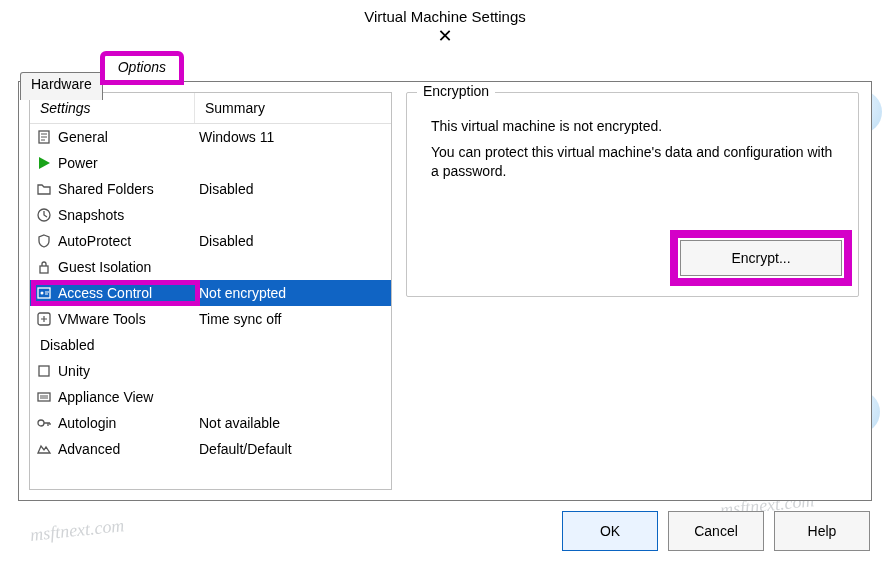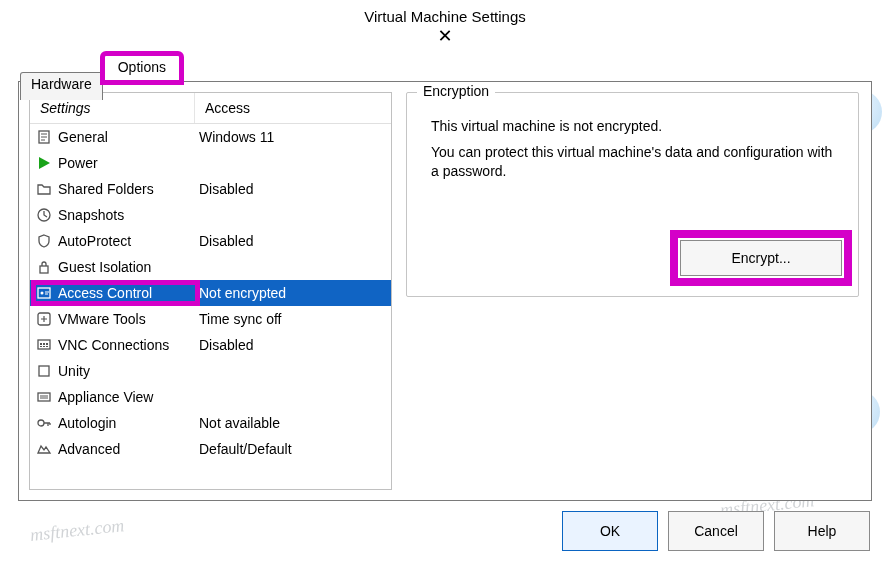--- a/index.html
+++ b/index.html
@@ -44,21 +44,21 @@
     border-radius: 3px 3px 0 0;
     position: relative;
     top: 1px;
   }
   .tab.inactive {
     background: #f4f4f4;
     top: 19px;
     padding: 3px 10px;
     z-index: 1;
   }
-  .tab.active { z-index: 3; background: #fff; }
+  .tab.active { z-index: 3; background: #fff; font-style: italic; }
   .content-frame {
     border: 1px solid #7a7a7a;
     margin: 0 18px 0 18px;
     height: 420px;
     display: flex;
     position: relative;
     background: #fff;
   }
   .left-pane {
     width: 363px;
@@ -189,21 +189,21 @@
 <div class="tabs">
   <div class="tab inactive">Hardware</div>
   <div id="tab-options" class="tab active hl">Options</div>
 </div>
 
 <div class="content-frame">
 
   <div class="left-pane">
     <div class="list-head">
       <div class="col col-settings">Settings</div>
-      <div class="col col-summary">Access</div>
+      <div class="col col-summary">Summary</div>
     </div>
     <div class="list-body" id="list-body">
         <div class="row">
           <div class="cell-name">
             <span class="ico">
               <svg viewBox="0 0 16 16">
                 <use href="#i-doc"></use>
               </svg>
             </span>
             <span>General</span>
@@ -281,28 +281,20 @@
             <span class="ico">
               <svg viewBox="0 0 16 16">
                 <use href="#i-tools"></use>
               </svg>
             </span>
             <span>VMware Tools</span>
           </div>
           <div class="cell-sum">Time sync off</div>
         </div>
         <div class="row">
-          <div class="cell-name">
-            <span class="ico">
-              <svg viewBox="0 0 16 16">
-                <use href="#i-vnc"></use>
-              </svg>
-            </span>
-            <span>VNC Connections</span>
-          </div>
           <div class="cell-sum">Disabled</div>
         </div>
         <div class="row">
           <div class="cell-name">
             <span class="ico">
               <svg viewBox="0 0 16 16">
                 <use href="#i-unity"></use>
               </svg>
             </span>
             <span>Unity</span>

